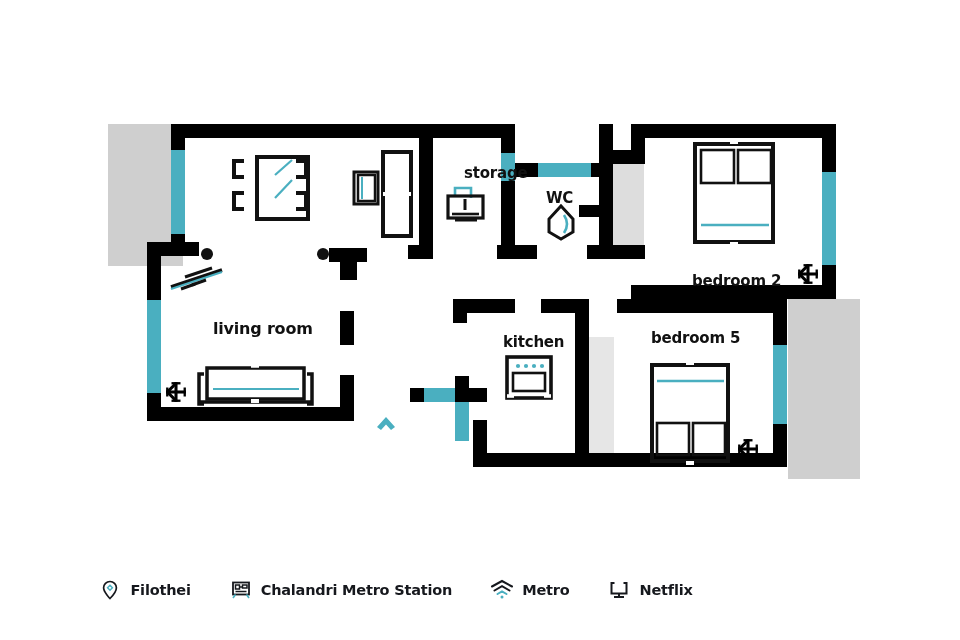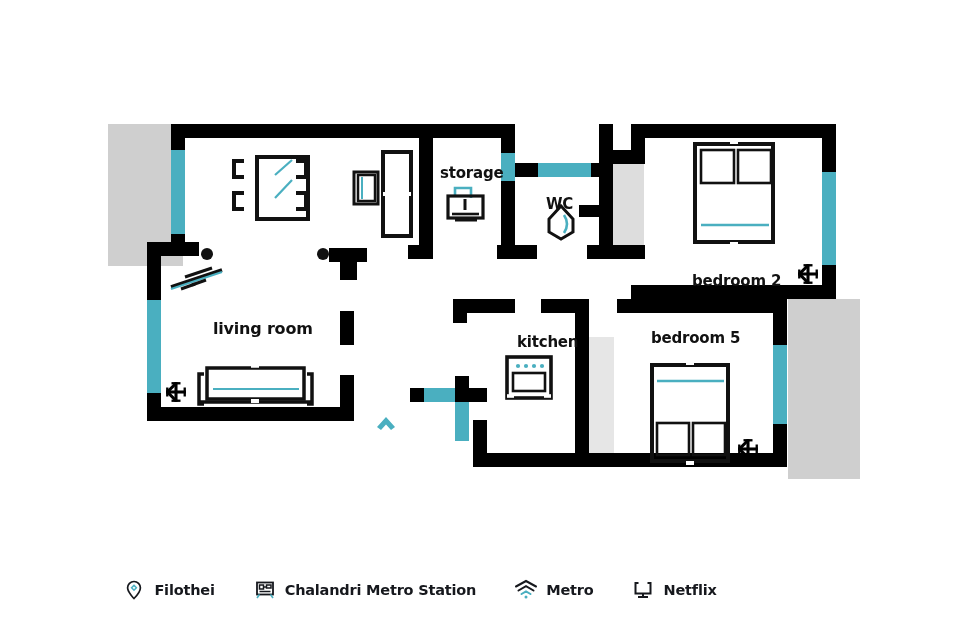--- a/index.html
+++ b/index.html
@@ -37,21 +37,20 @@
     position: absolute;
     left: 0;
     top: 560px;
     width: 791px;
     height: 60px;
     display: flex;
     flex-direction: row;
     align-items: center;
     justify-content: center;
     gap: 12px;
-    margin-left: 24px;
   }
   .legend-item {
     display: flex;
     flex-direction: row;
     align-items: center;
     gap: 8px;
     padding: 0 13px;
   }
   .legend-icon {
     display: flex;
@@ -284,25 +283,25 @@
         <rect x="-5" y="-11" width="10" height="2.6"></rect>
         <rect x="-5" y="8.4" width="10" height="2.6"></rect>
         <rect x="-11" y="-5" width="2.6" height="10"></rect>
         <rect x="8.4" y="-5" width="2.6" height="10"></rect>
       </g>
     </g>
   </svg>
 
   <div class="room-label" style="left:213px; top:319px; font-size:16px;">living room</div>
 
-  <div class="room-label" style="left:440px; top:164px; font-size:15px;text-align:right;">storage</div>
-
-  <div class="room-label" style="left:546px; top:189px; font-size:15px;margin-top:6px;">WC</div>
-
-  <div class="room-label" style="left:503px; top:333px; font-size:15px;margin-left:14px;">kitchen</div>
+  <div class="room-label" style="left:464px; top:164px; font-size:15px;text-align:right;">storage</div>
+
+  <div class="room-label" style="left:546px; top:189px; font-size:15px;">WC</div>
+
+  <div class="room-label" style="left:503px; top:333px; font-size:15px;">kitchen</div>
 
   <div class="room-label" style="left:651px; top:329px; font-size:15px;">bedroom 5</div>
 
   <div class="room-label" style="left:692px; top:272px; font-size:15px;">bedroom 2</div>
 
   <div id="legend">
 
     <div class="legend-item">
       <span class="legend-icon">
         <svg width="22" height="22" viewBox="0 0 22 22">

